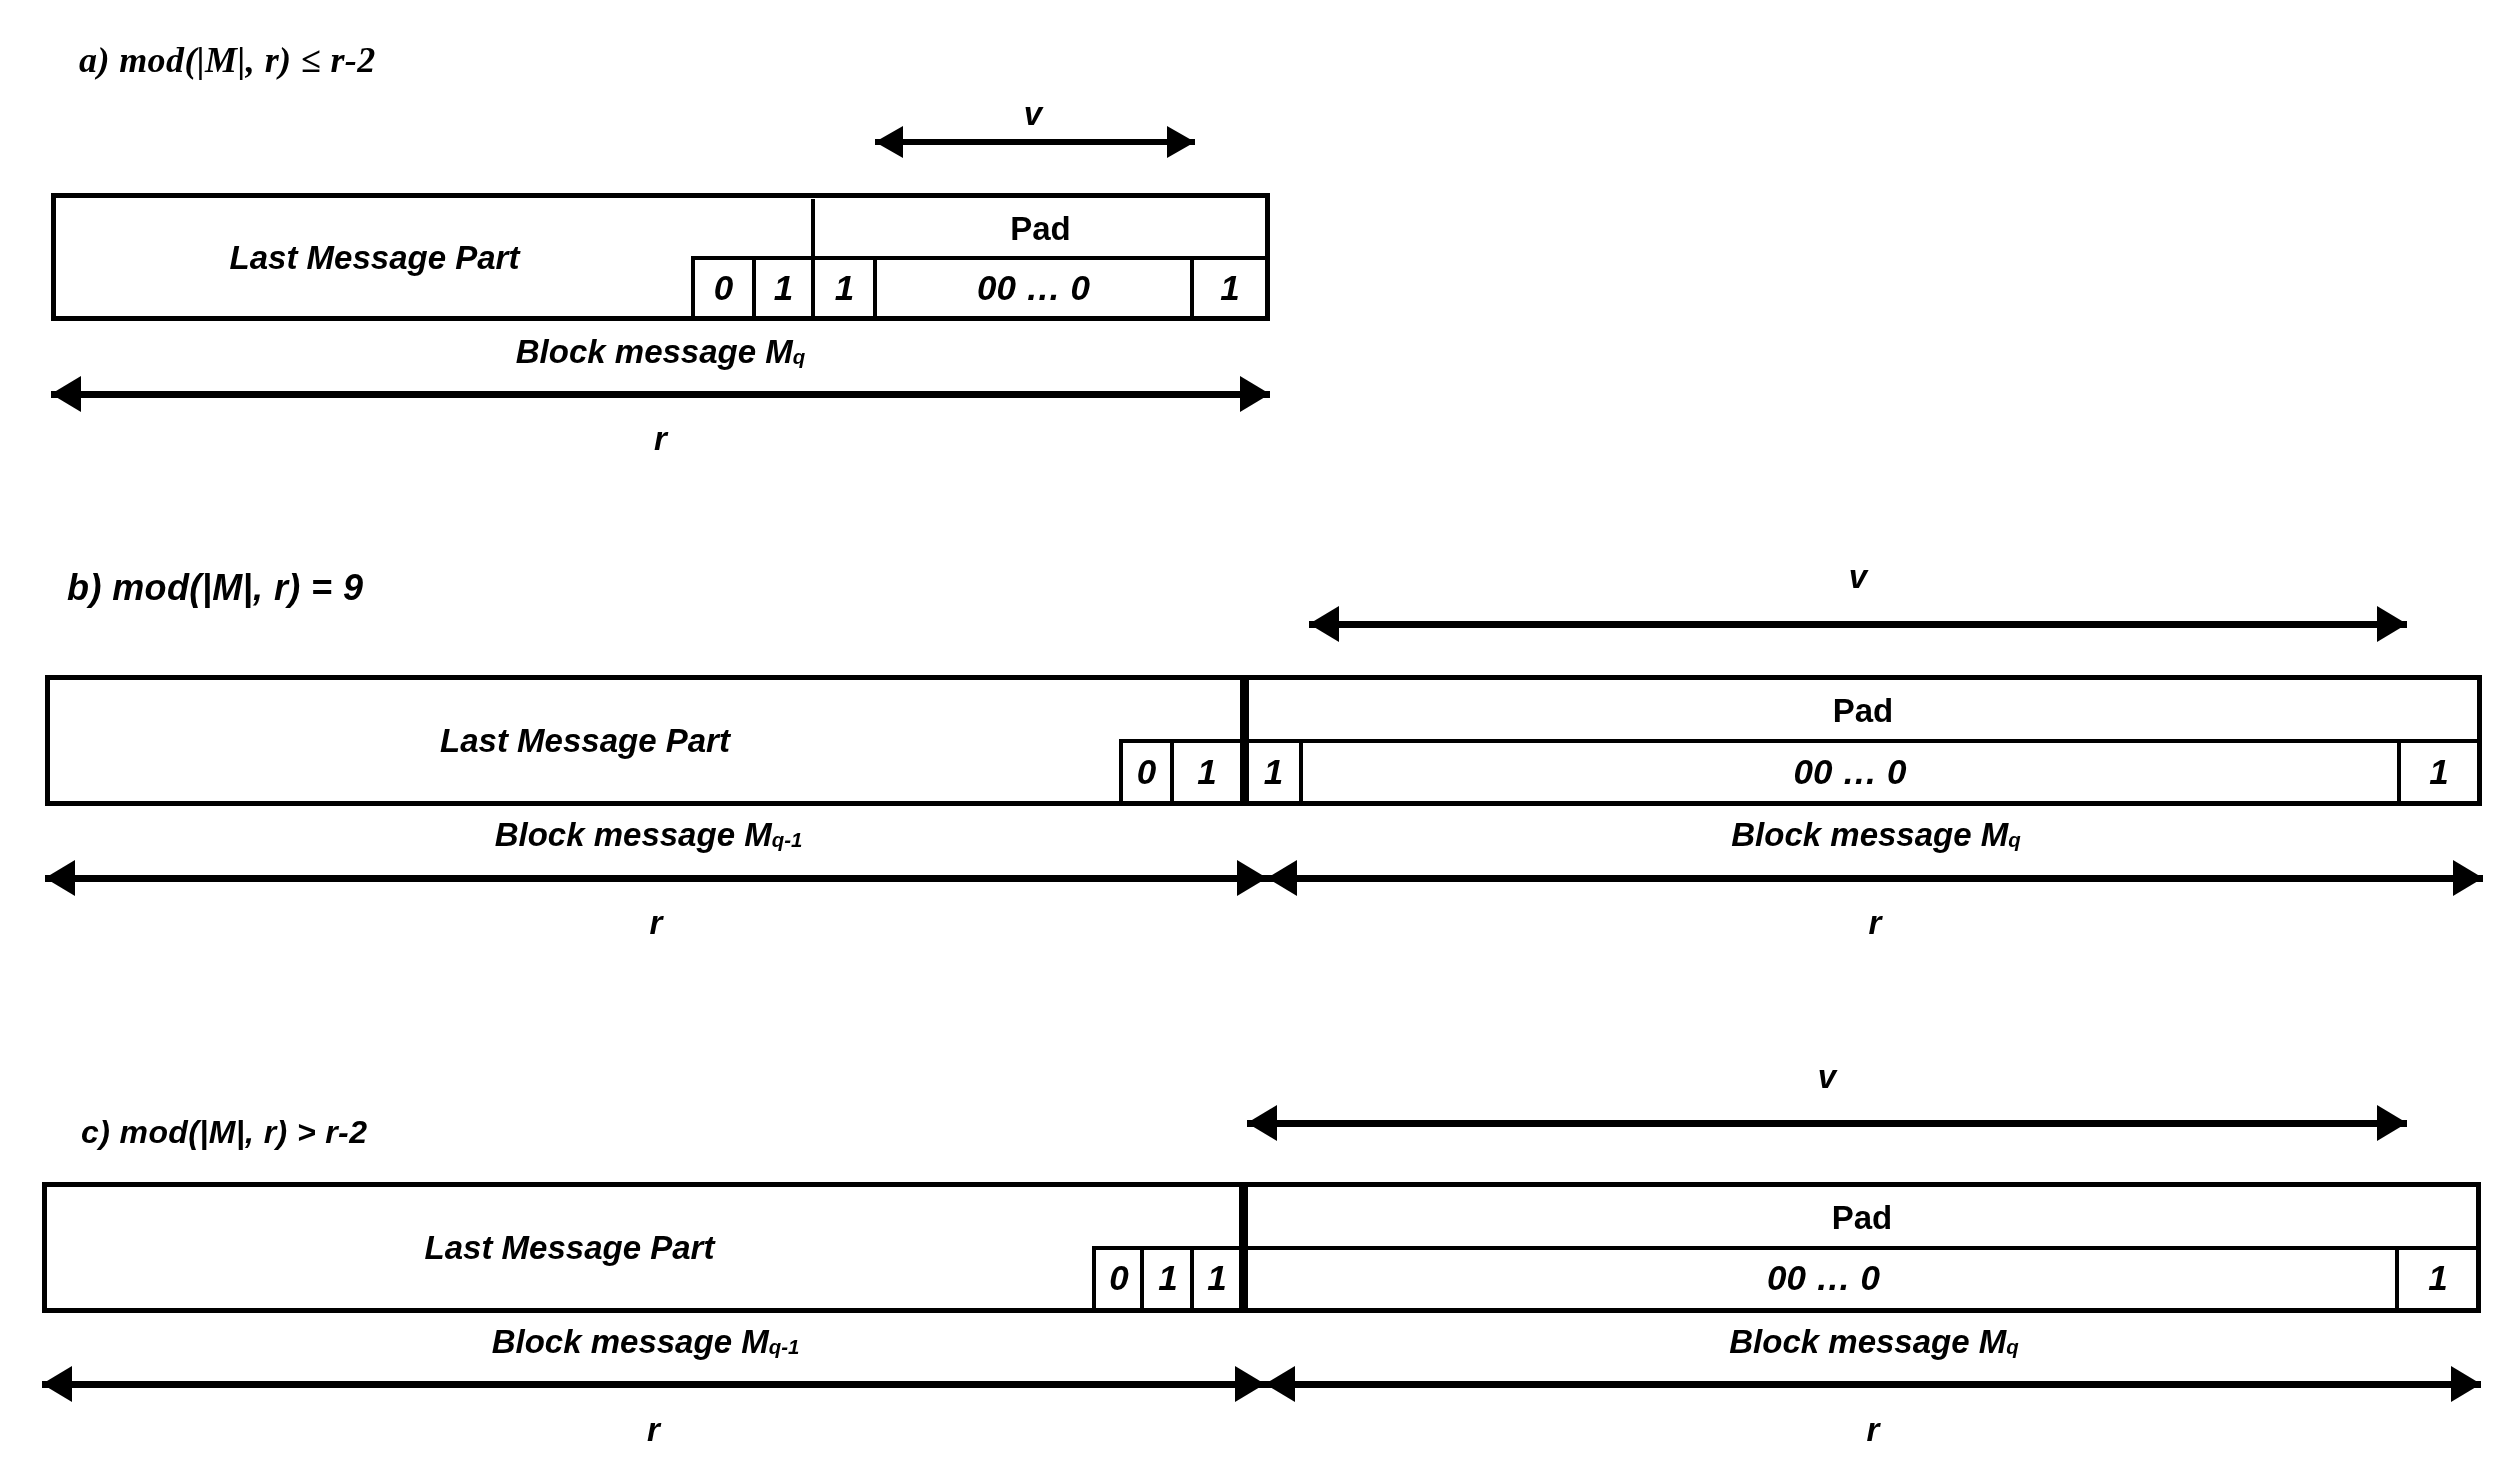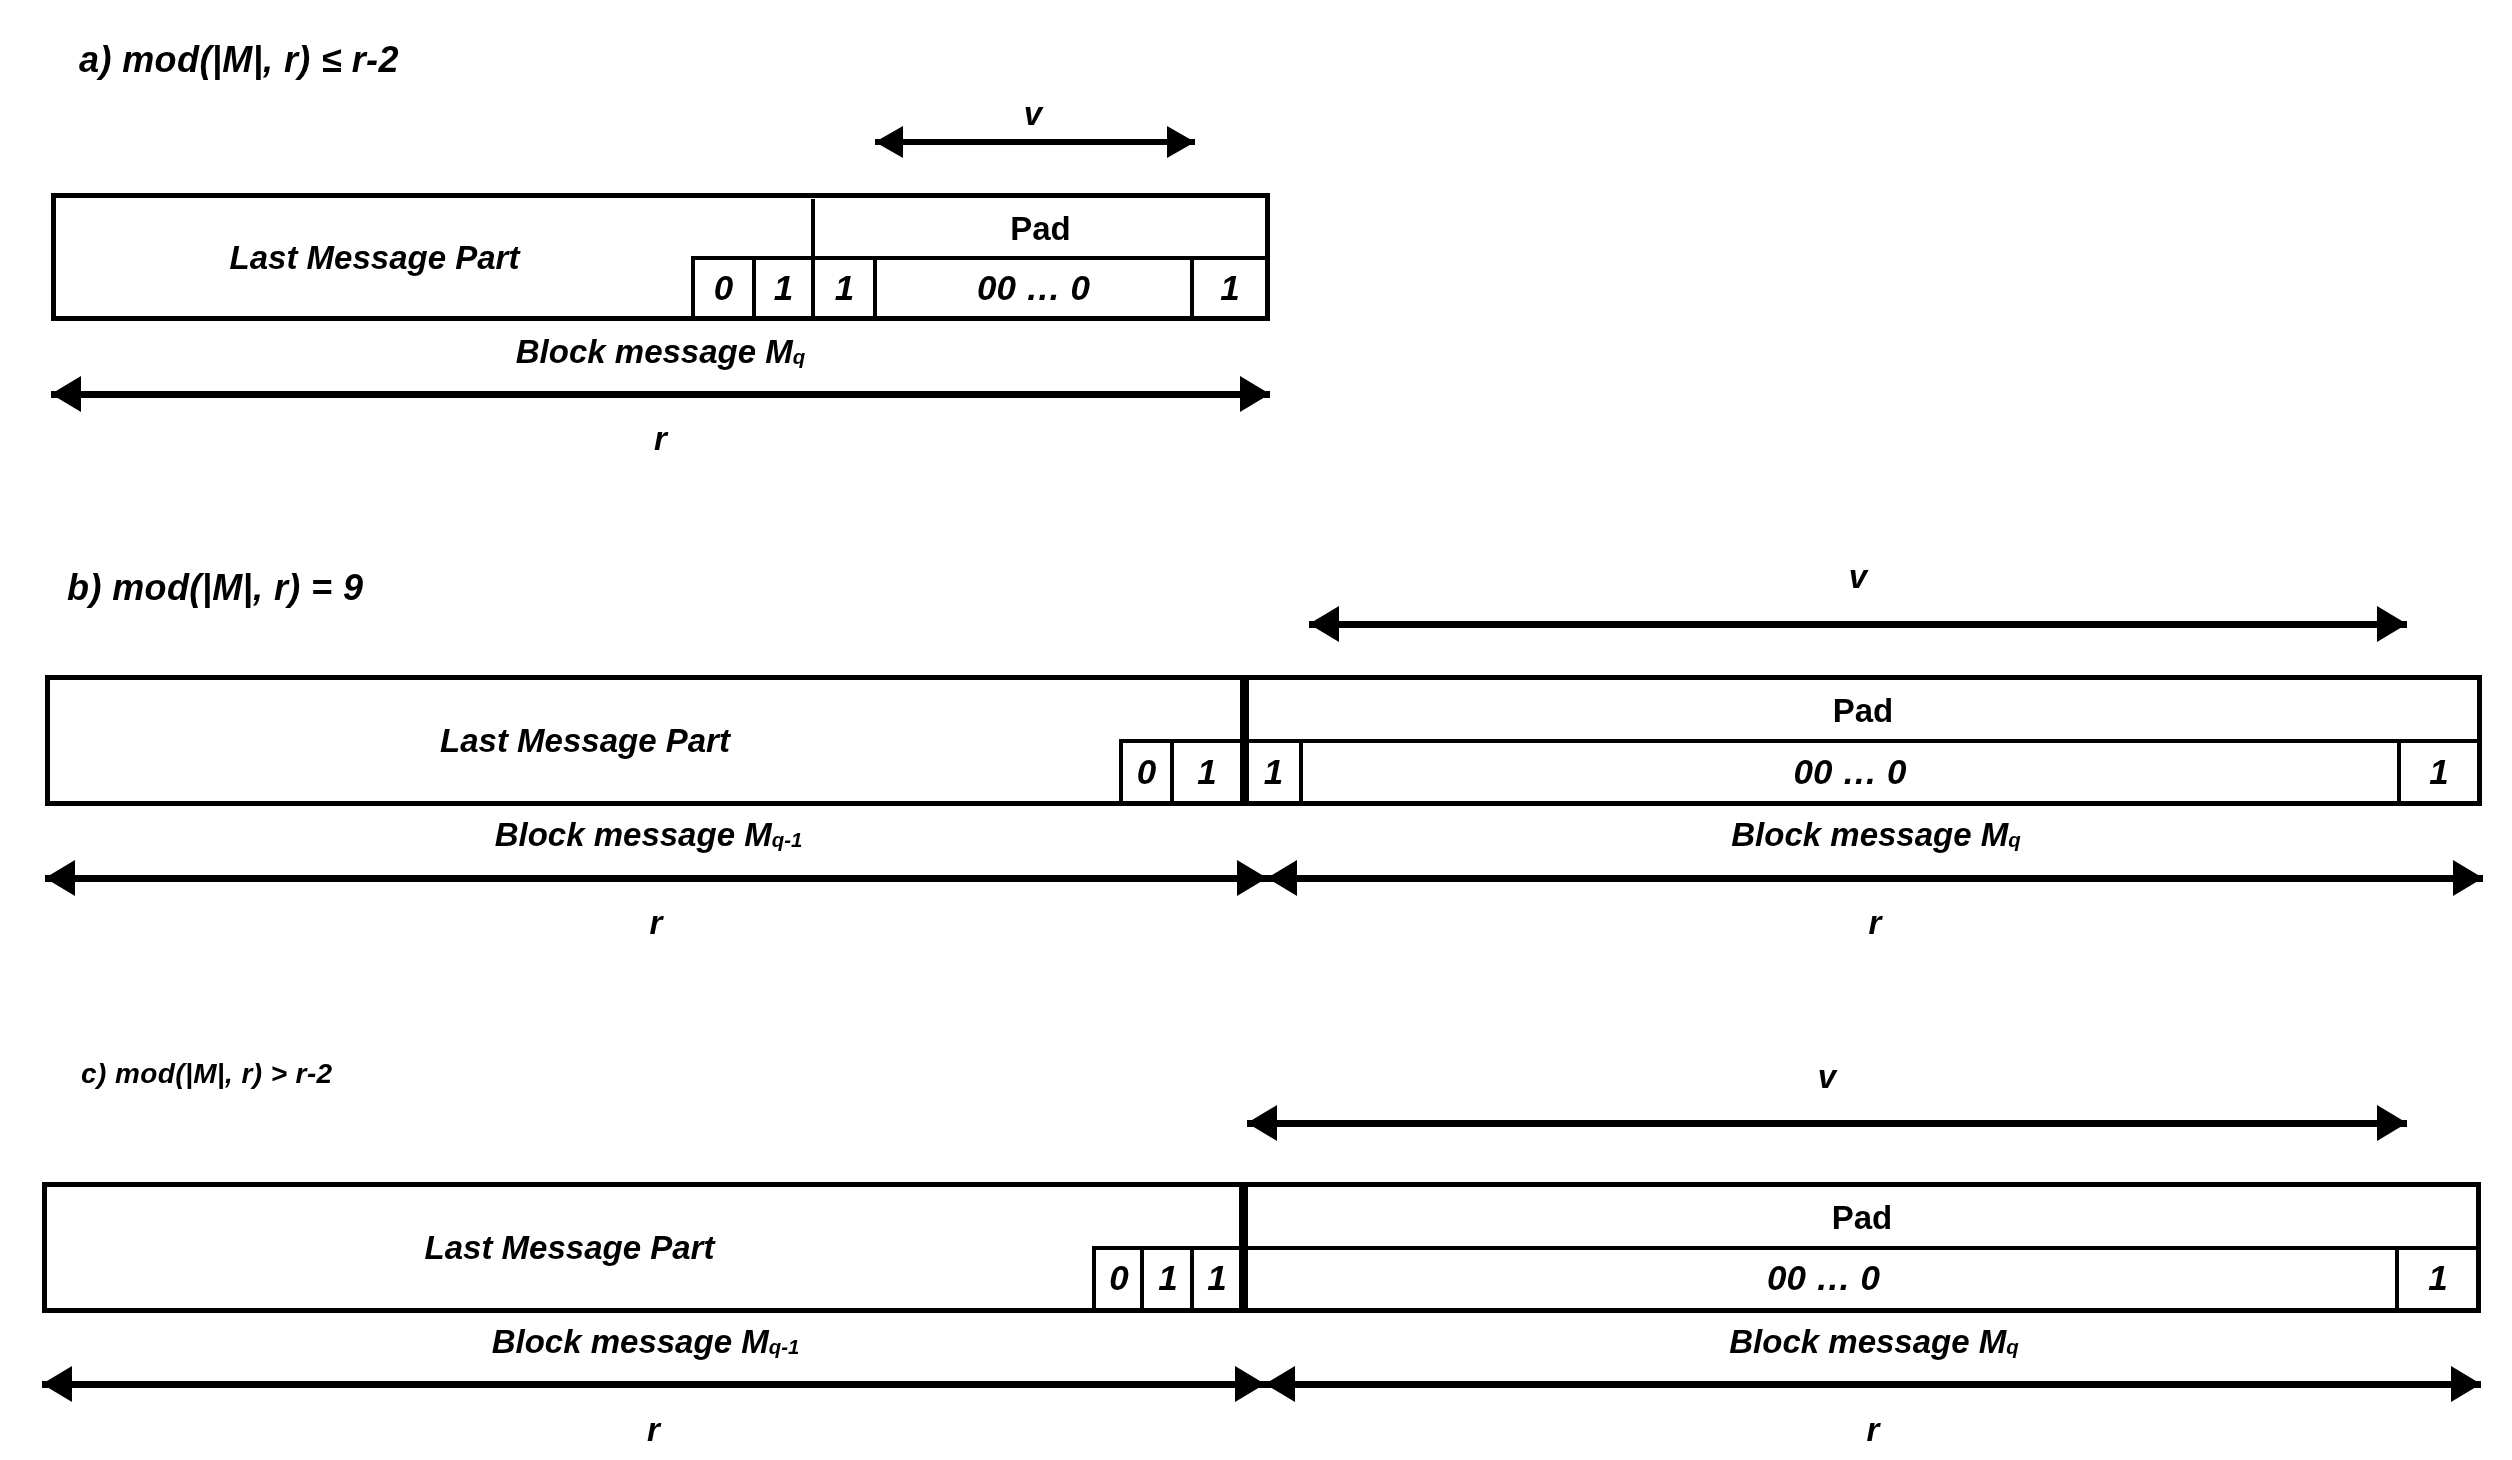--- a/index.html
+++ b/index.html
@@ -63,21 +63,21 @@
     position:absolute;font-style:italic;font-weight:bold;color:#000;
     white-space:nowrap;text-align:center;
   }
   .sub{font-size:.62em;vertical-align:baseline;position:relative;top:.25em;}
 </style>
 </head>
 <body>
 
 <div class="panel">
 
-  <div class="heading abs" style="left:79px;top:39px;font-size:36px;">a) mod(|M|, r) ≤  r-2</div>
+  <div class="heading abs" style="left:79px;top:39px;font-size:36px;font-family:Liberation Serif, serif;">a) mod(|M|, r) ≤  r-2</div>
 
   <div class="arrowlabel" style="left:953px;top:95px;width:160px;font-size:33px;">v</div>
   <div class="arrow small" style="left:875px;top:142px;width:320px;">
     <div class="shaft"></div>
       <div class="head left"></div>
       <div class="head right"></div>
   </div>
 
   <div class="outerbox" style="left:51px;top:193px;width:1219px;height:128px;"></div>
 
@@ -165,21 +165,21 @@
     <div class="shaft"></div>
       <div class="head left"></div>
       <div class="head right"></div>
   </div>
   <div class="arrowlabel" style="left:45px;top:904px;width:1222px;font-size:33px;">r</div>
   <div class="arrowlabel" style="left:1267px;top:904px;width:1216px;font-size:33px;">r</div>
 </div>
 
 <div class="panel">
 
-  <div class="heading abs" style="left:81px;top:1058px;font-size:28px;">c) mod(|M|, r) &gt; r-2</div>
+  <div class="heading abs" style="left:81px;top:1114px;font-size:32px;">c) mod(|M|, r) &gt; r-2</div>
 
   <div class="arrowlabel" style="left:1247px;top:1058px;width:1160px;font-size:33px;">v</div>
   <div class="arrow" style="left:1247px;top:1123px;width:1160px;">
     <div class="shaft"></div>
       <div class="head left"></div>
       <div class="head right"></div>
   </div>
 
   <div class="outerbox" style="left:42px;top:1182px;width:2439px;height:131px;"></div>
 

